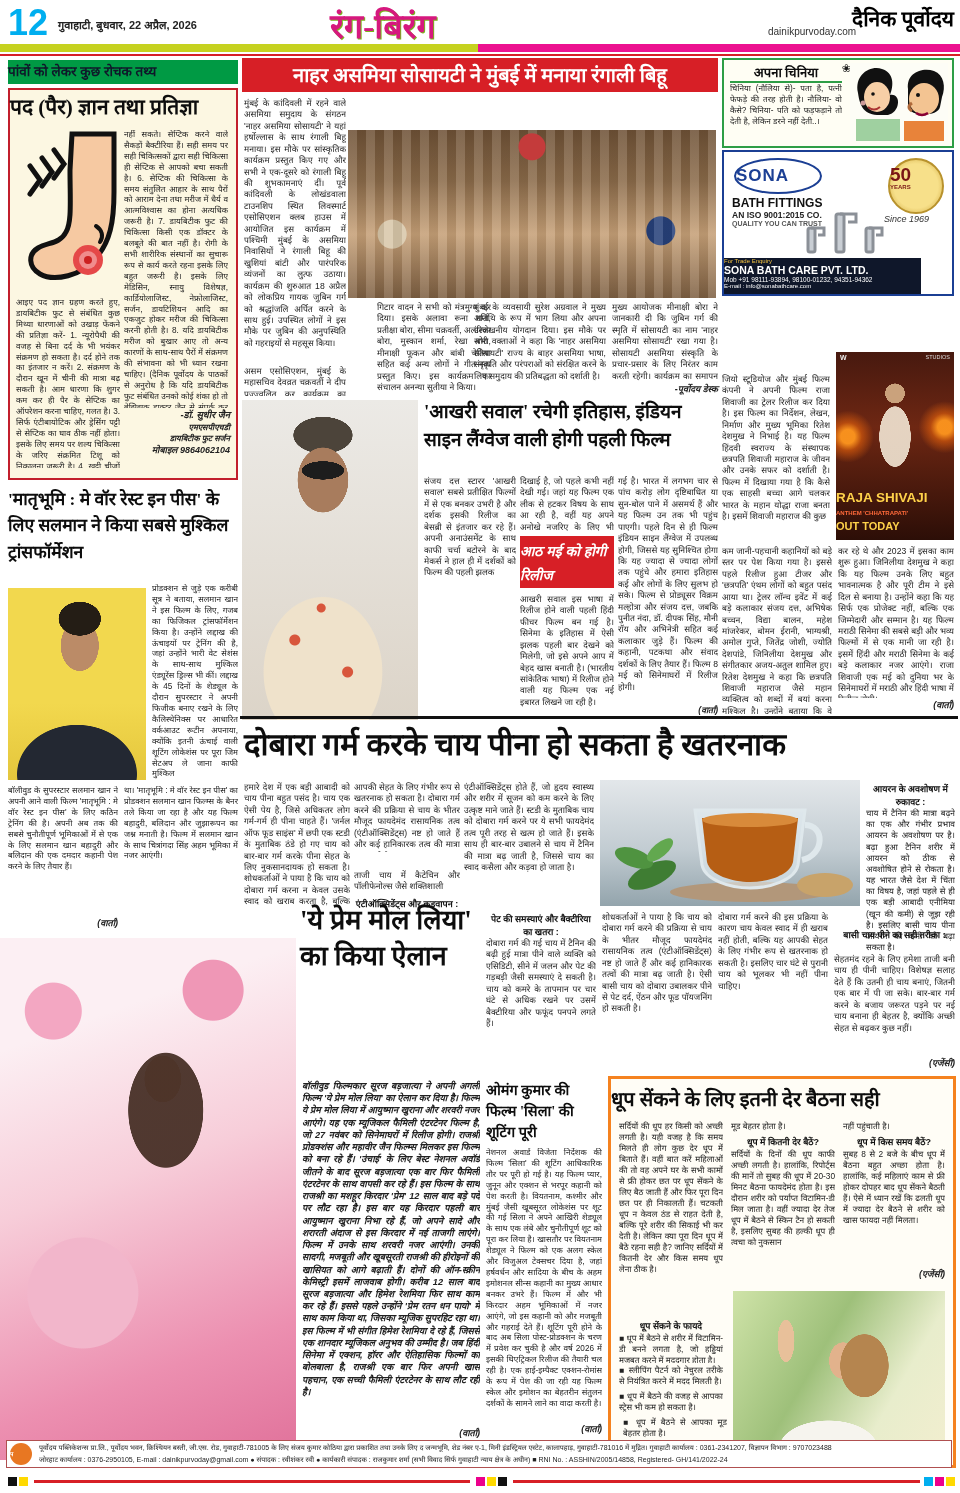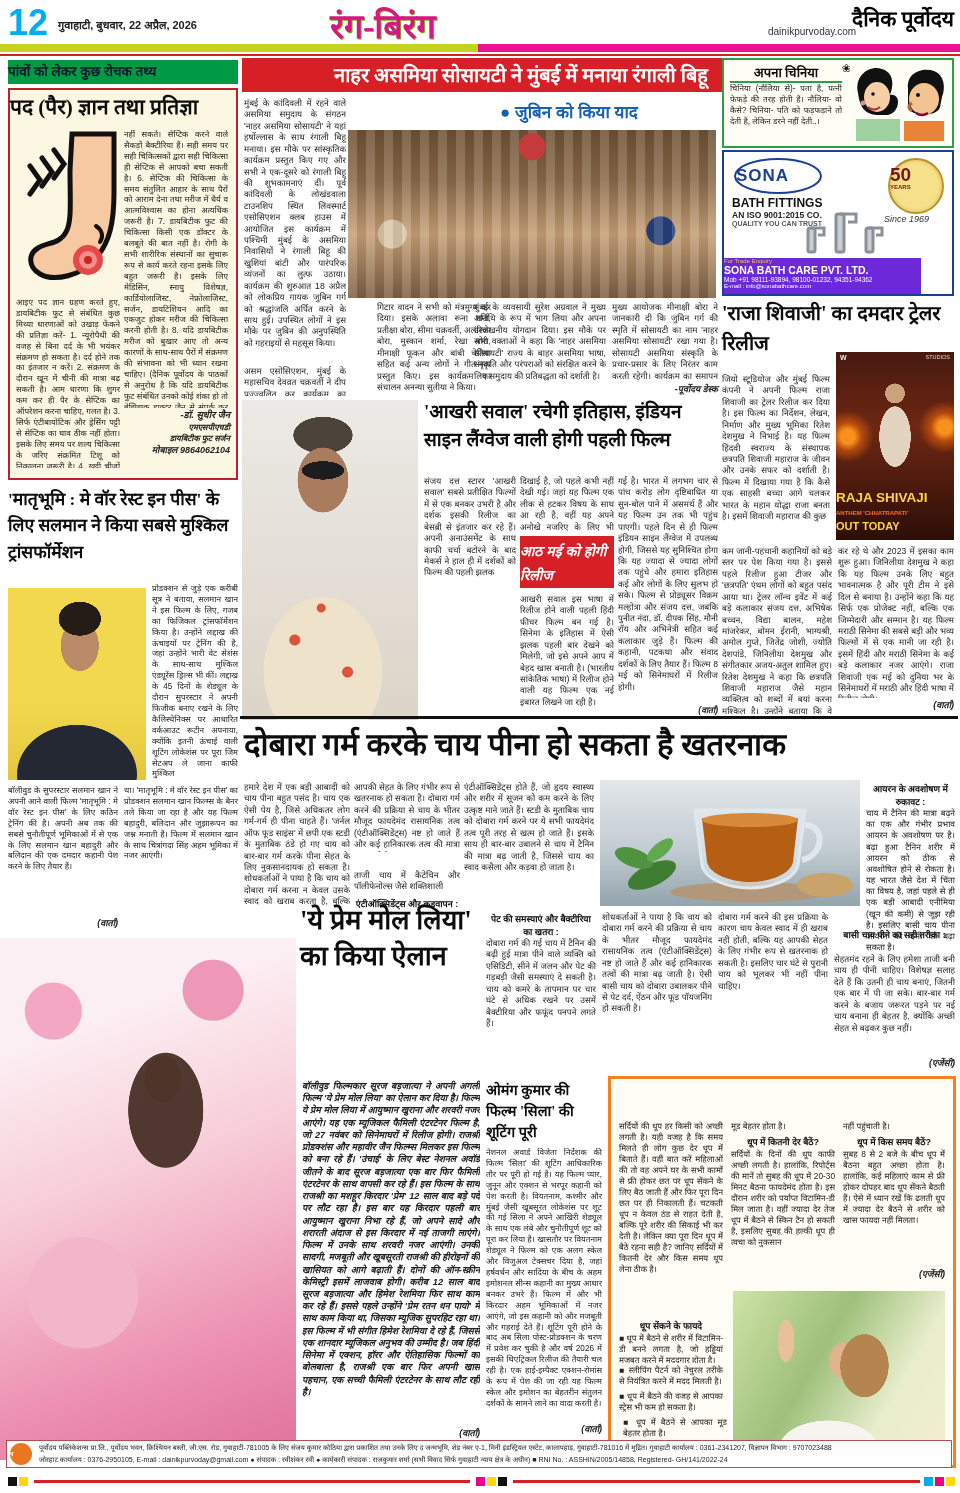--- a/index.html
+++ b/index.html
@@ -70,23 +70,22 @@
   <div class="abs byl" style="left:8px;top:916px;width:110px;font-size:9px;">(वार्ता)</div>
 
   <div class="abs photo" style="left:0;top:938px;width:296px;height:522px;background:
       radial-gradient(circle at 18% 14%, #f3a7c2 0 28px, transparent 29px),
       radial-gradient(circle at 72% 10%, #ef97b6 0 30px, transparent 31px),
       radial-gradient(ellipse 62px 95px at 56% 33%, rgba(66,43,33,0.92) 0 60%, transparent 61%),
       radial-gradient(ellipse 26px 33px at 55% 27%, #d9a286 0 70%, transparent 71%),
       radial-gradient(circle at 28% 68%, #f2b6cb 0 55px, transparent 56px),
       linear-gradient(160deg,#fceff3 0 18%,#f7cdd9 45%,#ec8fb0 78%,#e0719a);"></div>
 
-  <div class="abs redbanner" style="left:242px;top:58px;width:476px;height:34px;line-height:34px;font-size:20px;font-family:'Liberation Serif','DejaVu Serif',serif;padding-left:41px;">नाहर असमिया सोसायटी ने मुंबई में मनाया रंगाली बिहू</div>
+  <div class="abs redbanner" style="left:242px;top:58px;width:476px;height:34px;line-height:34px;font-size:20px;font-family:'Liberation Serif','DejaVu Serif',serif;">नाहर असमिया सोसायटी ने मुंबई में मनाया रंगाली बिहू</div>
   <div class="abs j" style="left:244px;top:98px;width:102px;height:298px;">मुंबई के कांदिवली में रहने वाले असमिया समुदाय के संगठन 'नाहर असमिया सोसायटी' ने यहां हर्षोल्लास के साथ रंगाली बिहू मनाया। इस मौके पर सांस्कृतिक कार्यक्रम प्रस्तुत किए गए और सभी ने एक-दूसरे को रंगाली बिहू की शुभकामनाएं दीं। पूर्व कांदिवली के लोखंडवाला टाउनशिप स्थित लिवस्मार्ट एसोसिएशन क्लब हाउस में आयोजित इस कार्यक्रम में पश्चिमी मुंबई के असमिया निवासियों ने रंगाली बिहू की खुशियां बांटी और पारंपरिक व्यंजनों का लुत्फ उठाया। कार्यक्रम की शुरुआत 18 अप्रैल को लोकप्रिय गायक जुबिन गर्ग को श्रद्धांजलि अर्पित करने के साथ हुई। उपस्थित लोगों ने इस मौके पर जुबिन की अनुपस्थिति को गहराइयों से महसूस किया।</div>
-  <div class="abs sub" style="left:420px;top:100px;width:298px;font-size:17px;color:#1660b5;">● जुबिन को किया याद</div>
   <div class="abs photo" style="left:348px;top:130px;width:368px;height:168px;background:
       radial-gradient(circle at 50% 10%, #c43b3b 0 13px, transparent 14px),
       repeating-linear-gradient(90deg, rgba(255,255,255,0.13) 0 9px, rgba(0,0,0,0.07) 9px 18px),
       radial-gradient(circle at 12% 62%, #d8c7a9 0 14px, transparent 15px),
       radial-gradient(circle at 85% 60%, #27417a 0 14px, transparent 15px),
       linear-gradient(180deg,#6e5136 0%,#8a6a49 30%,#c6a077 62%,#7d5f42 100%);"></div>
   <div class="abs j" style="left:354px;top:302px;width:114px;height:94px;margin-left:23px;">गिटार वादन ने सभी को मंत्रमुग्ध कर दिया। इसके अलावा रूना शर्मा, प्रतीक्षा बोरा, सीमा चक्रवर्ती, अलंरिका बोरा, मुस्कान शर्मा, रेखा बोरा, मीनाक्षी फूकन और बांबी चेतिया सहित कई अन्य लोगों ने गीत-नृत्य प्रस्तुत किए। इस कार्यक्रम का संचालन अनन्या सुतीया ने किया।</div>
   <div class="abs j" style="left:474px;top:302px;width:132px;height:94px;">मुंबई के व्यवसायी सुरेश अग्रवाल ने मुख्य अतिथि के रूप में भाग लिया और अपना उल्लेखनीय योगदान दिया। इस मौके पर सभी वक्ताओं ने कहा कि 'नाहर असमिया सोसायटी' राज्य के बाहर असमिया भाषा, संस्कृति और परंपराओं को संरक्षित करने के लिए समुदाय की प्रतिबद्धता को दर्शाती है।</div>
   <div class="abs j" style="left:612px;top:302px;width:106px;height:80px;">मुख्य आयोजक मीनाक्षी बोरा ने जानकारी दी कि जुबिन गर्ग की स्मृति में सोसायटी का नाम 'नाहर असमिया सोसायटी' रखा गया है। सोसायटी असमिया संस्कृति के प्रचार-प्रसार के लिए निरंतर काम करती रहेगी। कार्यक्रम का समापन 'ओ मोर अपोनार देश' के साथ हुआ।</div>
   <div class="abs byl" style="left:612px;top:382px;width:106px;font-size:9px;">-पूर्वोदय डेस्क</div>
@@ -143,29 +142,28 @@
     <svg class="abs" style="left:72px;top:52px;" width="92" height="50" viewBox="0 0 92 50">
       <g stroke="#8b9097" stroke-width="3" fill="#c9ced4">
         <rect x="40" y="10" width="8" height="38" rx="2"></rect>
           <path d="M44,10 h16 v8 h-8" fill="none"></path>
         <rect x="12" y="24" width="7" height="24" rx="2"></rect>
           <path d="M15,24 h13 v7 h-6" fill="none"></path>
         <rect x="70" y="24" width="7" height="24" rx="2"></rect>
           <path d="M73,24 h13 v7 h-6" fill="none"></path>
       </g>
     </svg>
-    <div class="abs center" style="left:0;bottom:0;width:197px;height:36px;background:#6d28d9;color:#fff;">
+    <div class="abs center" style="left:0;bottom:0;width:197px;height:36px;background:#0f172a;color:#fff;">
       <div style="font-size:6px;color:#f0c040;">For Trade Enquiry</div>
       <div style="font-size:10.5px;font-weight:bold;">SONA BATH CARE PVT. LTD.</div>
       <div style="font-size:6.5px;">Mob +91 98111-93894, 98100-01232, 94351-94362</div>
       <div style="font-size:6px;">E-mail : info@sonabathcare.com</div>
     </div>
   </div>
 
-  <div class="abs hl center" style="left:722px;top:298px;width:230px;font-size:20px;line-height:1.5;">'राजा शिवाजी' का दमदार ट्रेलर रिलीज</div>
   <div class="abs j" style="left:722px;top:374px;width:108px;height:166px;">जियो स्टूडियोज और मुंबई फिल्म कंपनी ने अपनी फिल्म राजा शिवाजी का ट्रेलर रिलीज कर दिया है। इस फिल्म का निर्देशन, लेखन, निर्माण और मुख्य भूमिका रितेश देशमुख ने निभाई है। यह फिल्म हिंदवी स्वराज्य के संस्थापक छत्रपति शिवाजी महाराज के जीवन और उनके सफर को दर्शाती है। फिल्म में दिखाया गया है कि कैसे एक साहसी बच्चा आगे चलकर भारत के महान योद्धा राजा बनता है। इसमें शिवाजी महाराज की कुछ</div>
   <div class="abs" style="left:836px;top:352px;width:118px;height:188px;background:
       radial-gradient(circle at 10% 45%, rgba(255,150,30,0.95) 0 7px, rgba(255,110,10,0.5) 14px, transparent 26px),
       radial-gradient(circle at 92% 40%, rgba(255,150,30,0.95) 0 7px, rgba(255,110,10,0.5) 14px, transparent 26px),
       radial-gradient(ellipse 26px 50px at 50% 45%, rgba(242,230,212,0.9) 0 60%, transparent 61%),
       radial-gradient(ellipse 14px 14px at 50% 22%, #caa27c 0 70%, transparent 71%),
       linear-gradient(180deg,#47190f,#6e2713 40%,#2c0e07);">
     <div class="abs" style="left:4px;top:2px;font-size:7px;color:#eee;font-weight:bold;">W</div>
     <div class="abs" style="right:4px;top:2px;font-size:5.5px;color:#ddd;">STUDIOS</div>
     <div class="abs center" style="left:0;bottom:34px;width:118px;font-size:13.5px;font-weight:bold;color:#ffd24a;line-height:1.1;">RAJA SHIVAJI</div>
@@ -208,20 +206,21 @@
 
   <div class="abs hl center" style="left:300px;top:902px;width:180px;font-size:27px;line-height:1.35;">'ये प्रेम मोल लिया' का किया ऐलान</div>
   <div class="abs j jb" style="left:302px;top:1080px;width:178px;height:344px;font-size:9.2px;font-style:italic;">बॉलीवुड फिल्मकार सूरज बड़जात्या ने अपनी अगली फिल्म 'ये प्रेम मोल लिया' का ऐलान कर दिया है। फिल्म ये प्रेम मोल लिया में आयुष्मान खुराना और शरवरी नजर आएंगे। यह एक म्यूजिकल फैमिली एंटरटेनर फिल्म है, जो 27 नवंबर को सिनेमाघरों में रिलीज होगी। राजश्री प्रोडक्शंस और महावीर जैन फिल्म्स मिलकर इस फिल्म को बना रहे हैं। 'उंचाई' के लिए बेस्ट नेशनल अवॉर्ड जीतने के बाद सूरज बड़जात्या एक बार फिर फैमिली एंटरटेनर के साथ वापसी कर रहे हैं। इस फिल्म के साथ राजश्री का मशहूर किरदार 'प्रेम' 12 साल बाद बड़े पर्दे पर लौट रहा है। इस बार यह किरदार पहली बार आयुष्मान खुराना निभा रहे हैं, जो अपने सादे और शरारती अंदाज से इस किरदार में नई ताजगी लाएंगे। फिल्म में उनके साथ शरवरी नजर आएंगी। उनकी सादगी, मजबूती और खूबसूरती राजश्री की हीरोइनों की खासियत को आगे बढ़ाती हैं। दोनों की ऑन-स्क्रीन केमिस्ट्री इसमें लाजवाब होगी। करीब 12 साल बाद सूरज बड़जात्या और हिमेश रेशमिया फिर साथ काम कर रहे हैं। इससे पहले उन्होंने 'प्रेम रतन धन पायो' में साथ काम किया था, जिसका म्यूजिक सुपरहिट रहा था। इस फिल्म में भी संगीत हिमेश रेशमिया दे रहे हैं, जिससे एक शानदार म्यूजिकल अनुभव की उम्मीद है। जब हिंदी सिनेमा में एक्शन, हॉरर और ऐतिहासिक फिल्मों का बोलबाला है, राजश्री एक बार फिर अपनी खास पहचान, एक सच्ची फैमिली एंटरटेनर के साथ लौट रही है।</div>
   <div class="abs byl" style="left:392px;top:1426px;width:88px;font-size:9px;">(वार्ता)</div>
 
   <div class="abs hl center" style="left:486px;top:1080px;width:116px;font-size:14.5px;line-height:1.45;">ओमंग कुमार की फिल्म 'सिला' की शूटिंग पूरी</div>
   <div class="abs j" style="left:486px;top:1148px;width:116px;height:272px;font-size:8.2px;">नेशनल अवार्ड विजेता निर्देशक की फिल्म 'सिला' की शूटिंग आधिकारिक तौर पर पूरी हो गई है। यह फिल्म प्यार, जुनून और एक्शन से भरपूर कहानी को पेश करती है। वियतनाम, कश्मीर और मुंबई जैसी खूबसूरत लोकेशंस पर शूट की गई सिला ने अपने आखिरी शेड्यूल के साथ एक लंबे और चुनौतीपूर्ण शूट को पूरा कर लिया है। खासतौर पर वियतनाम शेड्यूल ने फिल्म को एक अलग स्केल और विजुअल टेक्सचर दिया है, जहां हर्षवर्धन और सादिया के बीच के अहम इमोशनल सीन्स कहानी का मुख्य आधार बनकर उभरे हैं। फिल्म में और भी किरदार अहम भूमिकाओं में नजर आएंगे, जो इस कहानी को और मजबूती और गहराई देते हैं। शूटिंग पूरी होने के बाद अब सिला पोस्ट-प्रोडक्शन के चरण में प्रवेश कर चुकी है और वर्ष 2026 में इसकी थिएट्रिकल रिलीज की तैयारी चल रही है। एक हाई-इम्पैक्ट एक्शन-रोमांस के रूप में पेश की जा रही यह फिल्म स्केल और इमोशन का बेहतरीन संतुलन दर्शकों के सामने लाने का वादा करती है।</div>
   <div class="abs byl" style="left:486px;top:1422px;width:116px;font-size:9px;">(वार्ता)</div>
 
   <div class="abs box-orange" style="left:608px;top:1076px;width:342px;height:386px;">
+    <div class="abs hl center" style="left:0;top:6px;width:342px;font-size:20px;">धूप सेंकने के लिए इतनी देर बैठना सही</div>
     <div class="abs j" style="left:8px;top:42px;width:104px;height:196px;font-size:8.3px;">सर्दियों की धूप हर किसी को अच्छी लगती है। यही वजह है कि समय मिलते ही लोग कुछ देर धूप में बिताते हैं। वहीं बात करें महिलाओं की तो वह अपने घर के सभी कामों से फ्री होकर छत पर धूप सेंकने के लिए बैठ जाती हैं और फिर पूरा दिन छत पर ही निकालती हैं। चटकती धूप न केवल ठंड से राहत देती है, बल्कि पूरे शरीर की सिकाई भी कर देती है। लेकिन क्या पूरा दिन धूप में बैठे रहना सही है? जानिए सर्दियों में कितनी देर और किस समय धूप लेना ठीक है।</div>
     <div class="abs sub" style="left:8px;top:240px;width:104px;font-size:9px;">धूप सेंकने के फायदे</div>
     <div class="abs j" style="left:8px;top:254px;width:104px;height:30px;font-size:8.3px;">■ धूप में बैठने से शरीर में विटामिन-डी बनने लगता है, जो हड्डियां मजबूत करने में मददगार होता है।</div>
     <div class="abs j" style="left:8px;top:286px;width:104px;height:24px;font-size:8.3px;">■ स्लीपिंग पैटर्न को नेचुरल तरीके से नियंत्रित करने में मदद मिलती है।</div>
     <div class="abs j" style="left:8px;top:312px;width:104px;height:24px;font-size:8.3px;">■ धूप में बैठने की वजह से आपका स्ट्रेस भी कम हो सकता है।</div>
     <div class="abs j" style="left:12px;top:338px;width:104px;height:38px;font-size:8.3px;">■ धूप में बैठने से आपका मूड बेहतर होता है।</div>
     <div class="abs j" style="left:120px;top:42px;width:104px;height:14px;font-size:8.3px;">मूड बेहतर होता है।</div>
     <div class="abs sub" style="left:120px;top:56px;width:104px;font-size:9px;">धूप में कितनी देर बैठें?</div>
     <div class="abs j" style="left:120px;top:70px;width:104px;height:138px;font-size:8.3px;">सर्दियों के दिनों की धूप काफी अच्छी लगती है। हालांकि, रिपोर्ट्स की मानें तो सुबह की धूप में 20-30 मिनट बैठना फायदेमंद होता है। इस दौरान शरीर को पर्याप्त विटामिन-डी मिल जाता है। वहीं ज्यादा देर तेज धूप में बैठने से स्किन टैन हो सकती है, इसलिए सुबह की हल्की धूप ही त्वचा को नुकसान</div>
     <div class="abs j" style="left:232px;top:42px;width:102px;height:14px;font-size:8.3px;">नहीं पहुंचाती है।</div>

